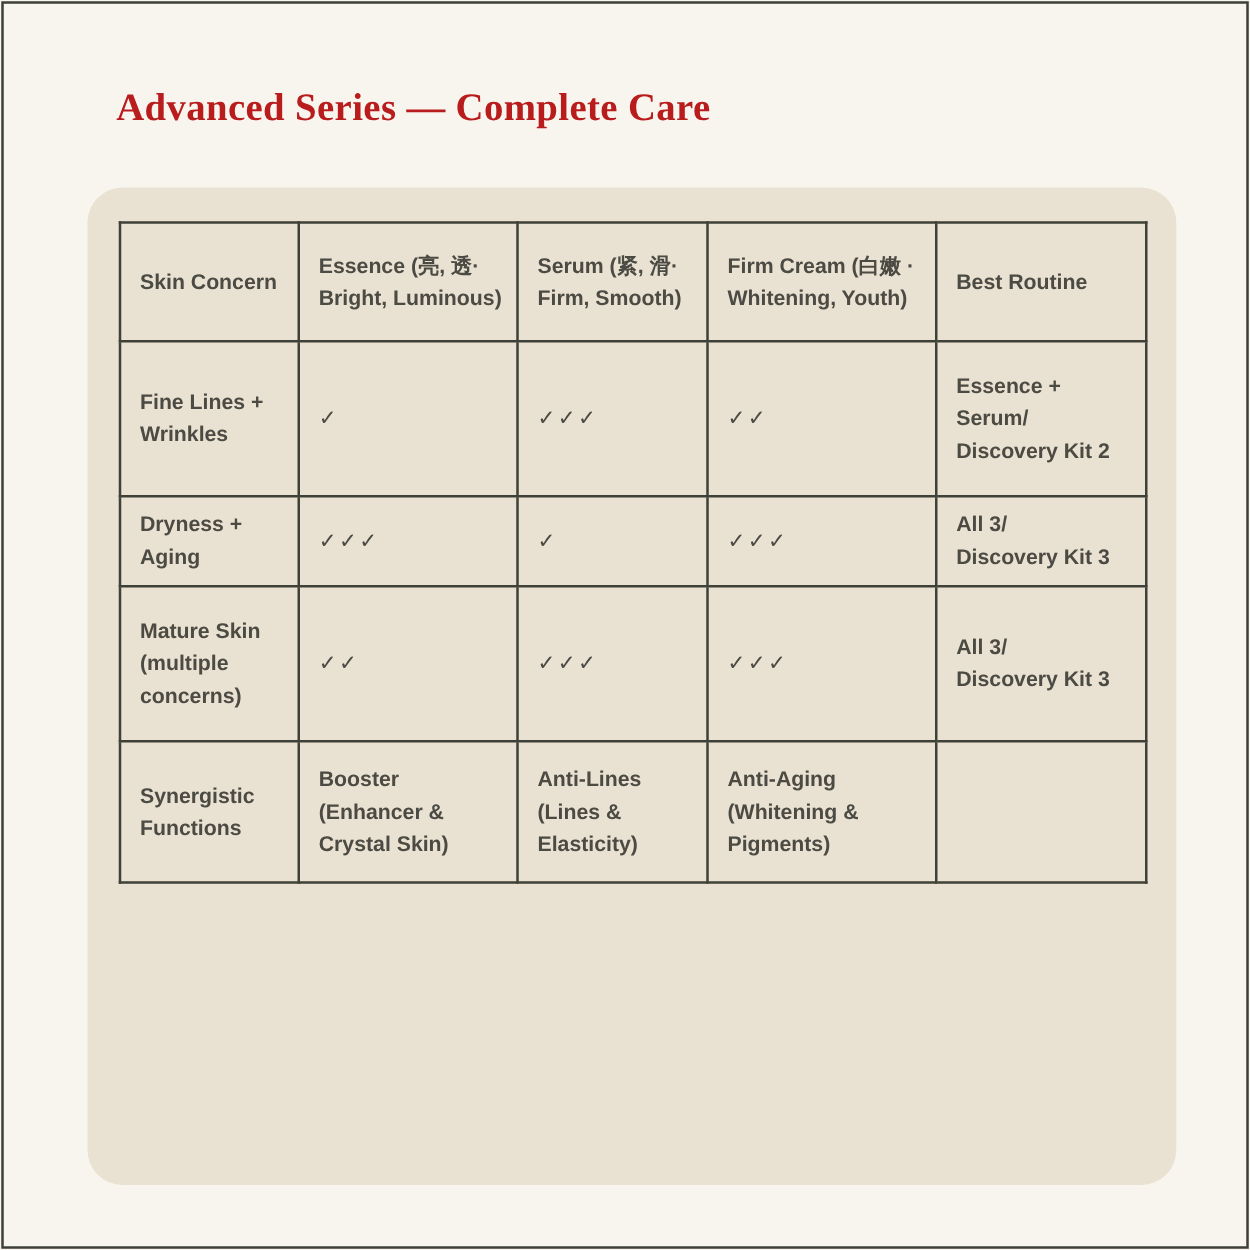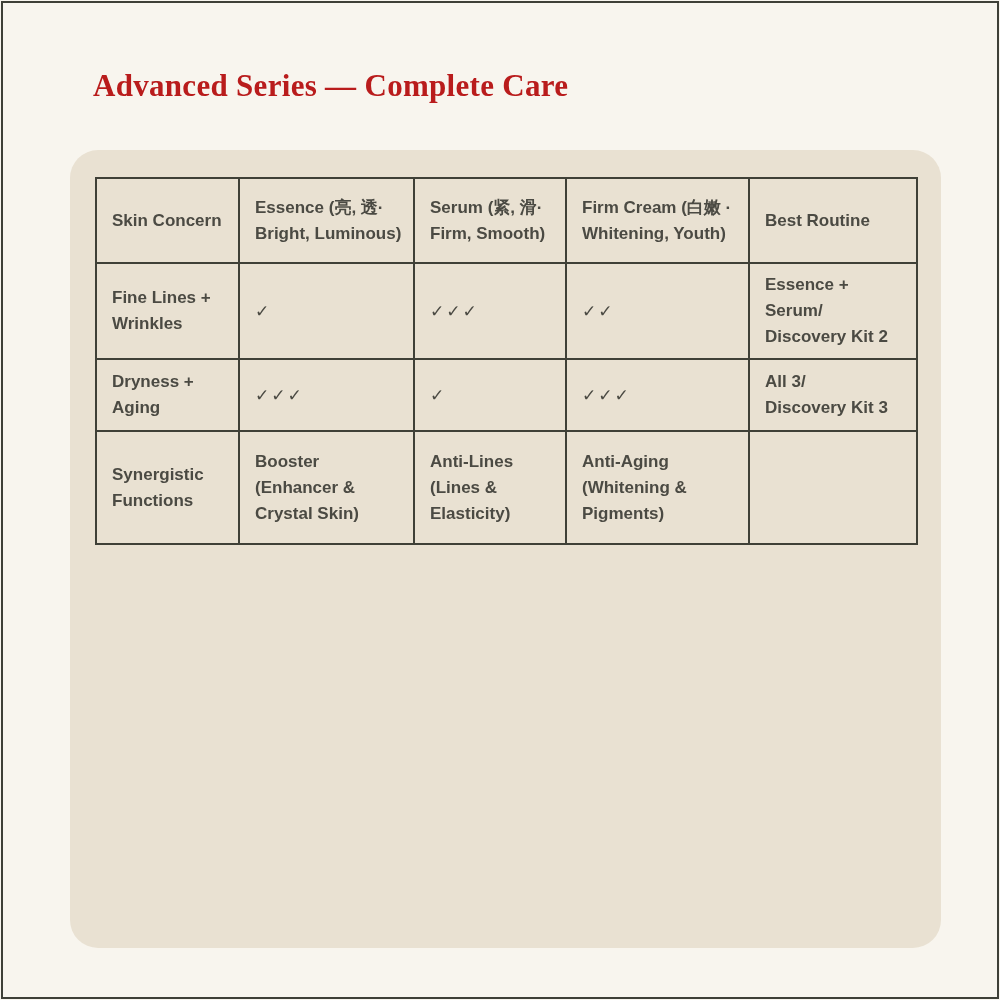--- a/index.html
+++ b/index.html
@@ -49,23 +49,23 @@
     vertical-align: middle;
     text-align: left;
     padding: 6px 10px 6px 15px;
     font-size: 17px;
     font-weight: 700;
     line-height: 26px;
     color: #4b4a43;
     white-space: pre-line;
     overflow: hidden;
   }
-  tr.h-row  { height: 85px; }
+  tr.h-row  { height: 95px; }
   tr.r-tall { height: 113px; }
-  tr.r-med  { height: 96px; }
+  tr.r-med  { height: 124px; }
   tr.r-short{ height: 72px; padding-left: 24px; }
   td.check {
     text-align: center;
     padding: 0;
     font-family: "DejaVu Sans", sans-serif;
     font-size: 34px;
     font-style: italic;
     font-weight: 400;
     letter-spacing: 2px;
     color: #3f3e38;
@@ -113,20 +113,30 @@
       </tr>
       <tr class="r-short">
         <td>Dryness +
 Aging</td>
         <td class="check">✓✓✓</td>
         <td class="check">✓</td>
         <td class="check">✓✓✓</td>
         <td>All 3/
 Discovery Kit 3</td>
       </tr>
+      <tr class="r-med">
+        <td>Mature Skin
+(multiple
+concerns)</td>
+        <td class="check">✓✓</td>
+        <td class="check">✓✓✓</td>
+        <td class="check">✓✓✓</td>
+        <td>All 3/
+Discovery Kit 3</td>
+      </tr>
       <tr class="r-tall">
         <td>Synergistic
 Functions</td>
         <td>Booster
 (Enhancer &amp;
 Crystal Skin)</td>
         <td>Anti-Lines
 (Lines &amp;
 Elasticity)</td>
         <td>Anti-Aging

